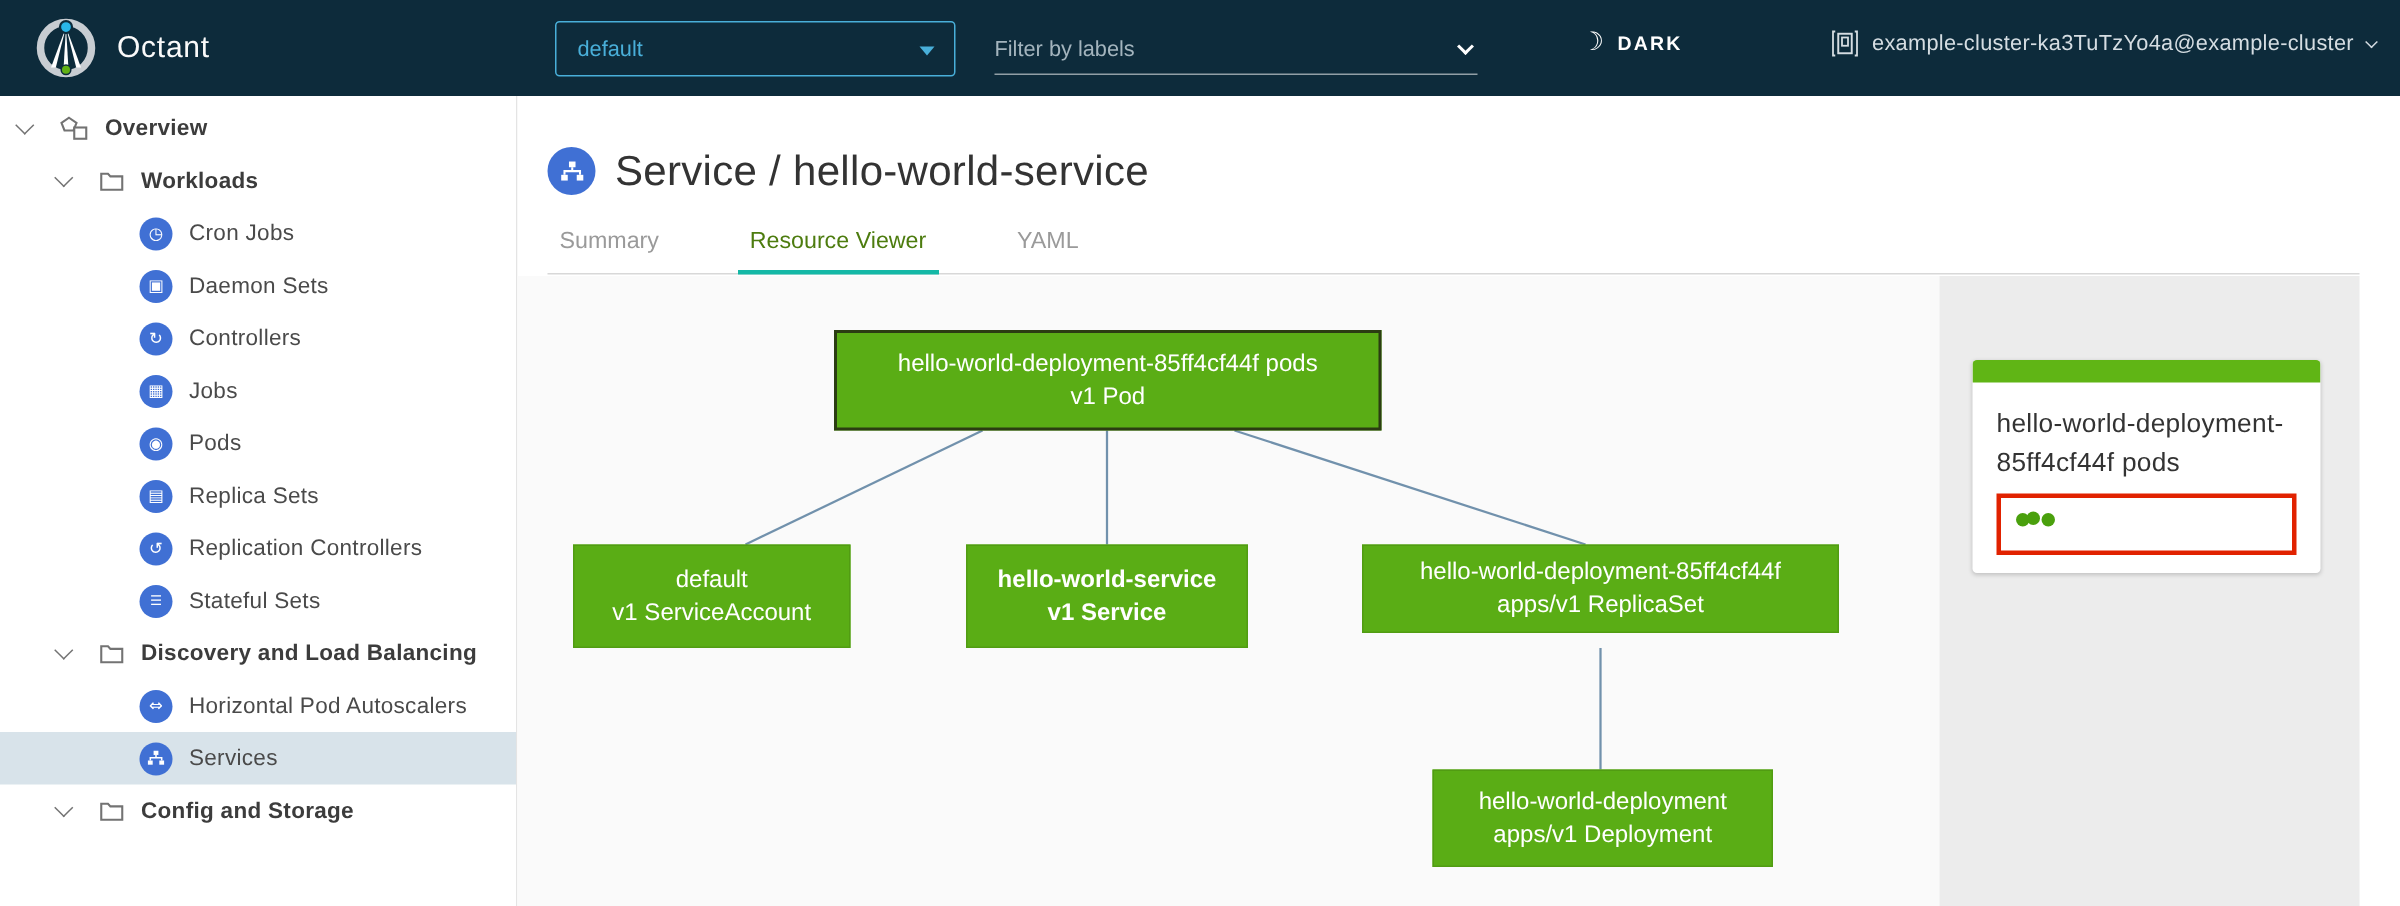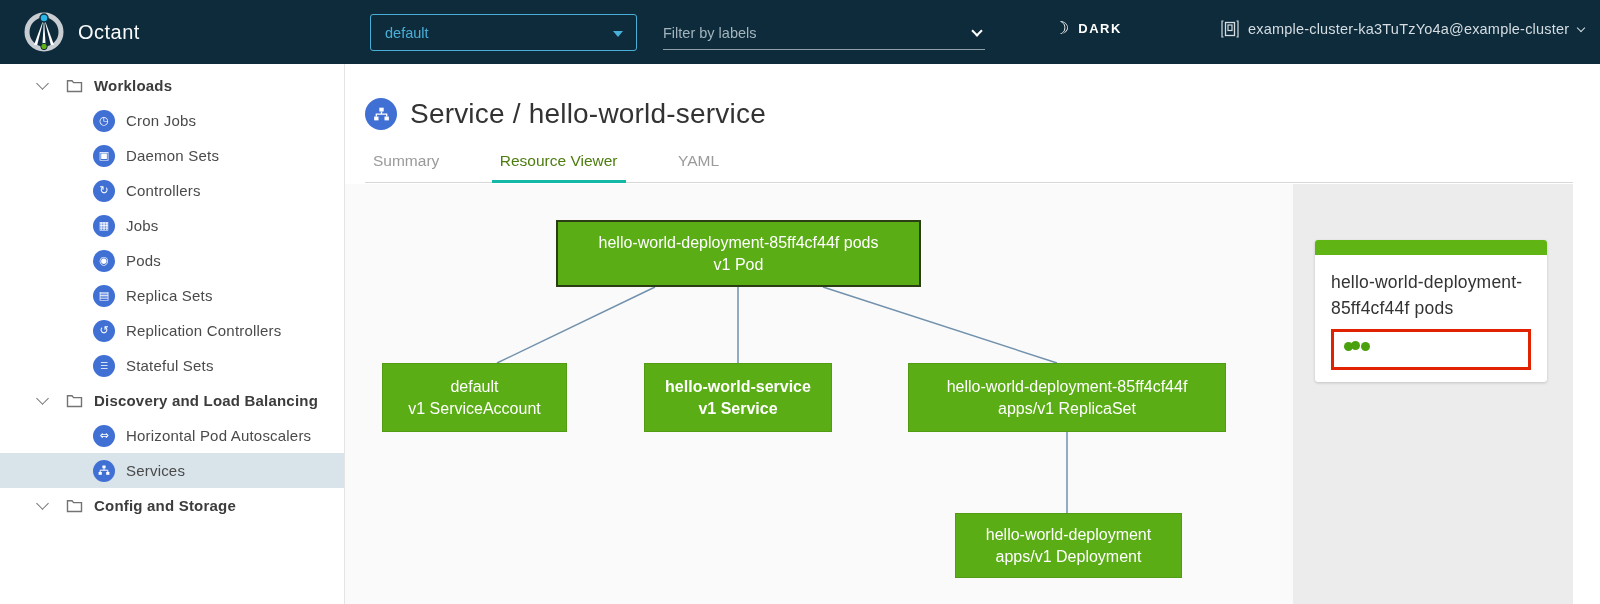--- a/index.html
+++ b/index.html
@@ -112,20 +112,30 @@
       </svg>
       <span class="cluster-label">example-cluster-ka3TuTzYo4a@example-cluster</span>
       <span class="cluster-chev"></span>
     </div>
   </div>
 
   <div class="body-row">
 
     <div class="sidebar">
 
+      <div class="nav-row lvl0">
+        <span class="nav-chev"></span>
+        <span class="grp-icon">
+          <svg width="19" height="17" viewBox="0 0 19 17">
+            <polygon points="6,1.5 11,5 9,10 3,10 1,5" fill="none" stroke="#737373" stroke-width="1.4"></polygon>
+            <rect x="9.5" y="8" width="8" height="7.5" fill="#fff" stroke="#737373" stroke-width="1.4"></rect>
+          </svg>
+        </span>
+        <span class="grp-label">Overview</span>
+      </div>
 
       <div class="nav-row lvl1">
         <span class="nav-chev"></span>
         <span class="grp-icon">
           <svg width="17" height="14" viewBox="0 0 17 14">
             <path d="M1.5 12.5 V1.8 H6 L7.6 3.6 H15.5 V12.5 Z" fill="none" stroke="#737373" stroke-width="1.4"></path>
           </svg>
         </span>
         <span class="grp-label">Workloads</span>
       </div>
@@ -236,21 +246,21 @@
         <div class="gnode" style="left:37px; top:179px; width:185px; height:69px;">
           <span>default</span>
           <span>v1 ServiceAccount</span>
         </div>
 
         <div class="gnode" style="left:299px; top:179px; width:188px; height:69px;font-weight:bold;">
           <span>hello-world-service</span>
           <span>v1 Service</span>
         </div>
 
-        <div class="gnode" style="left:563px; top:179px; width:318px; height:69px;">
+        <div class="gnode" style="left:563px; top:179px; width:318px; height:59px;">
           <span>hello-world-deployment-85ff4cf44f</span>
           <span>apps/v1 ReplicaSet</span>
         </div>
 
         <div class="gnode" style="left:610px; top:329px; width:227px; height:65px;">
           <span>hello-world-deployment</span>
           <span>apps/v1 Deployment</span>
         </div>
       </div>
 

